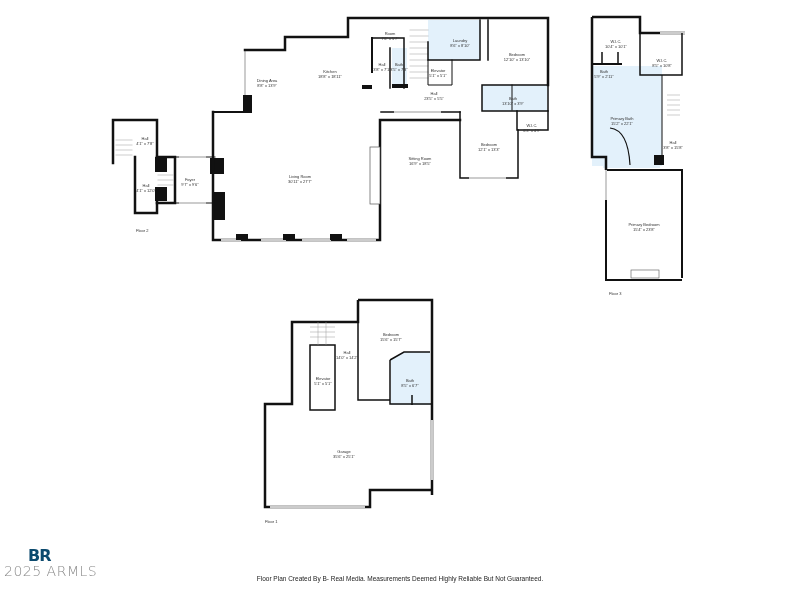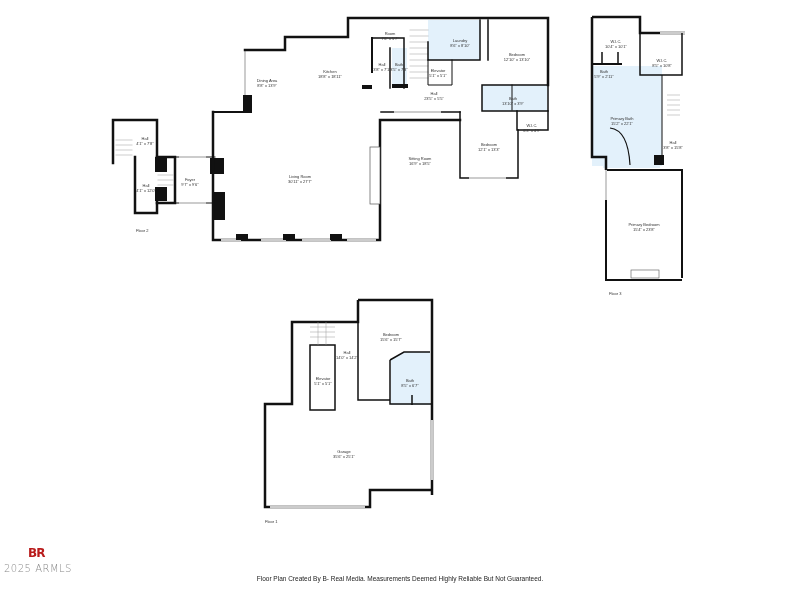--- a/index.html
+++ b/index.html
@@ -2,22 +2,22 @@
 <html><head>
 <meta charset="utf-8">
 <style>
   html, body { margin:0; padding:0; background:#ffffff; }
   body { width:800px; height:600px; position:relative; overflow:hidden; font-family:"Liberation Sans", sans-serif; color:#222; }
   .plan { position:absolute; left:0; top:0; width:800px; height:600px; }
   .room-label { position:absolute; text-align:center; font-size:4px; line-height:5px; color:#333; transform:translate(-50%,-50%); white-space:nowrap; }
   .room-label .dim { display:block; }
   .floor-label { position:absolute; font-size:4px; color:#333; }
   .footer { position:absolute; left:0; width:800px; top:575px; text-align:center; font-size:6.5px; color:#222; }
-  .logo { position:absolute; left:28px; top:546px; font-family:"DejaVu Sans", sans-serif; font-weight:bold; font-size:12px; letter-spacing:-1px; color:#b91c1c; }
-  .copyright { position:absolute; left:4px; top:563px; font-family:"DejaVu Sans", sans-serif; font-size:10px; color:#888; letter-spacing:0.5px; font-weight:300; }
+  .logo { position:absolute; left:28px; top:546px; font-family:"DejaVu Sans", sans-serif; font-weight:bold; font-size:16px; letter-spacing:-1px; color:#0c4a6e; }
+  .copyright { position:absolute; left:4px; top:563px; font-family:"DejaVu Sans", sans-serif; font-size:14px; color:#888; letter-spacing:0.5px; font-weight:300; }
 </style>
 </head>
 <body>
 
 <svg class="plan" width="800" height="600" viewBox="0 0 800 600" xmlns="http://www.w3.org/2000/svg">
 
   <g stroke="#111" fill="none" stroke-linecap="square">
 
     <rect x="428" y="20" width="52" height="40" fill="#e3f1fb" stroke="none"></rect>
     <rect x="392" y="48" width="15" height="36" fill="#e3f1fb" stroke="none"></rect>

